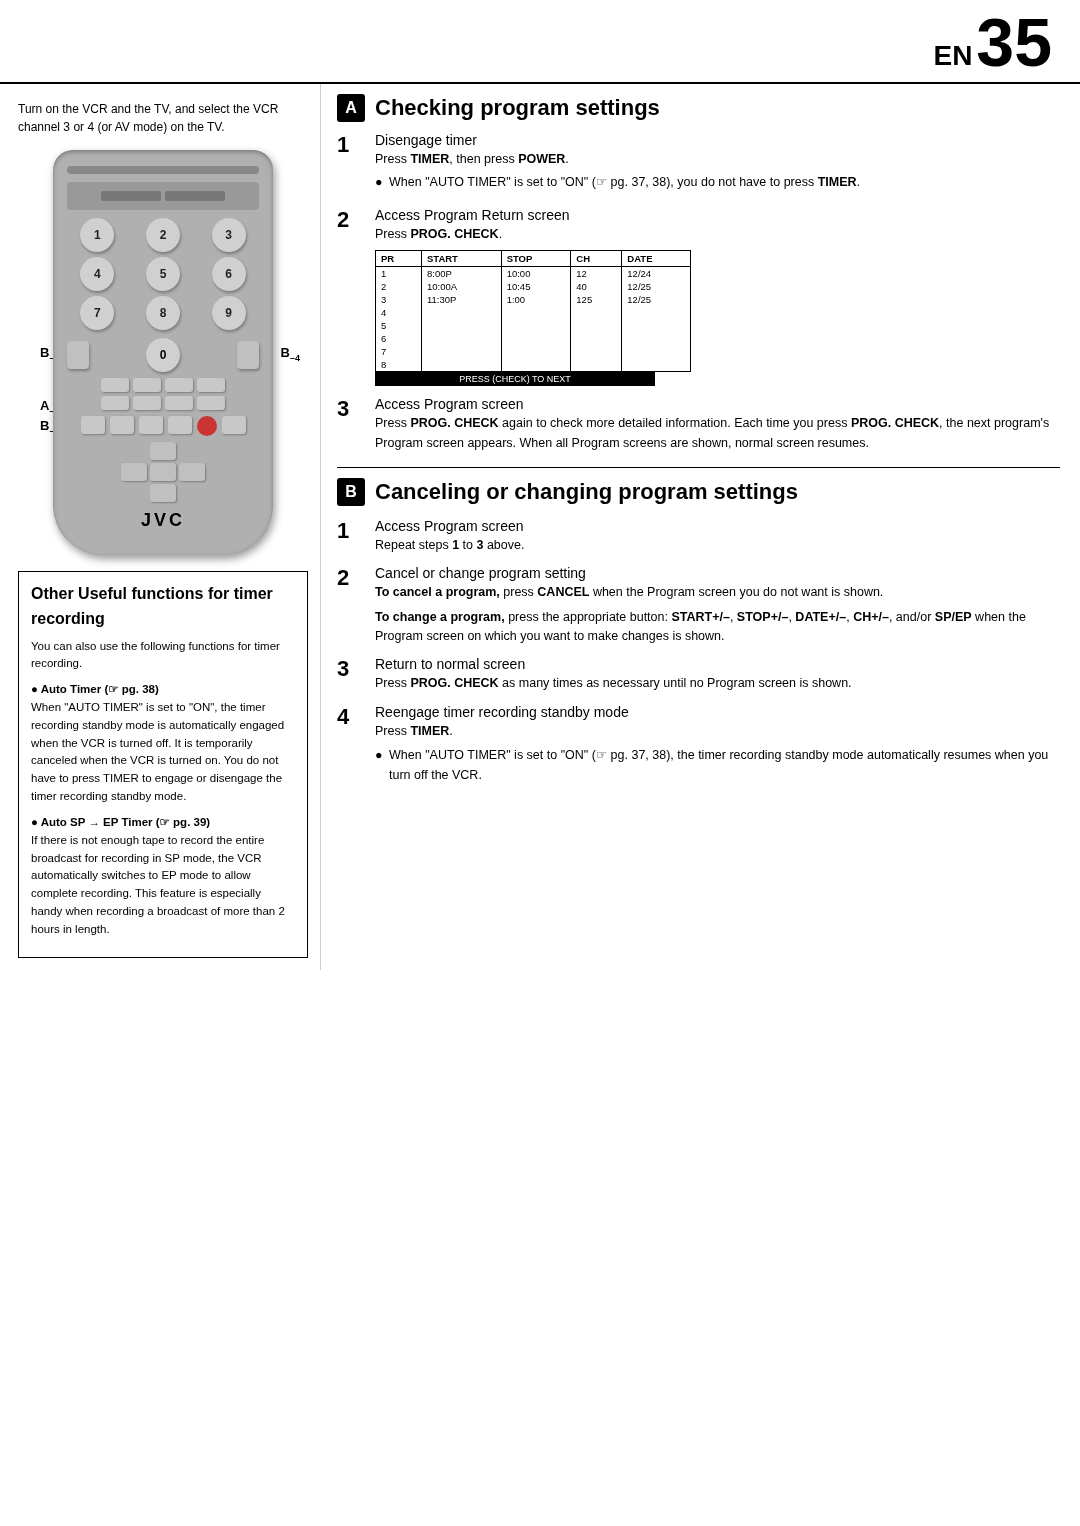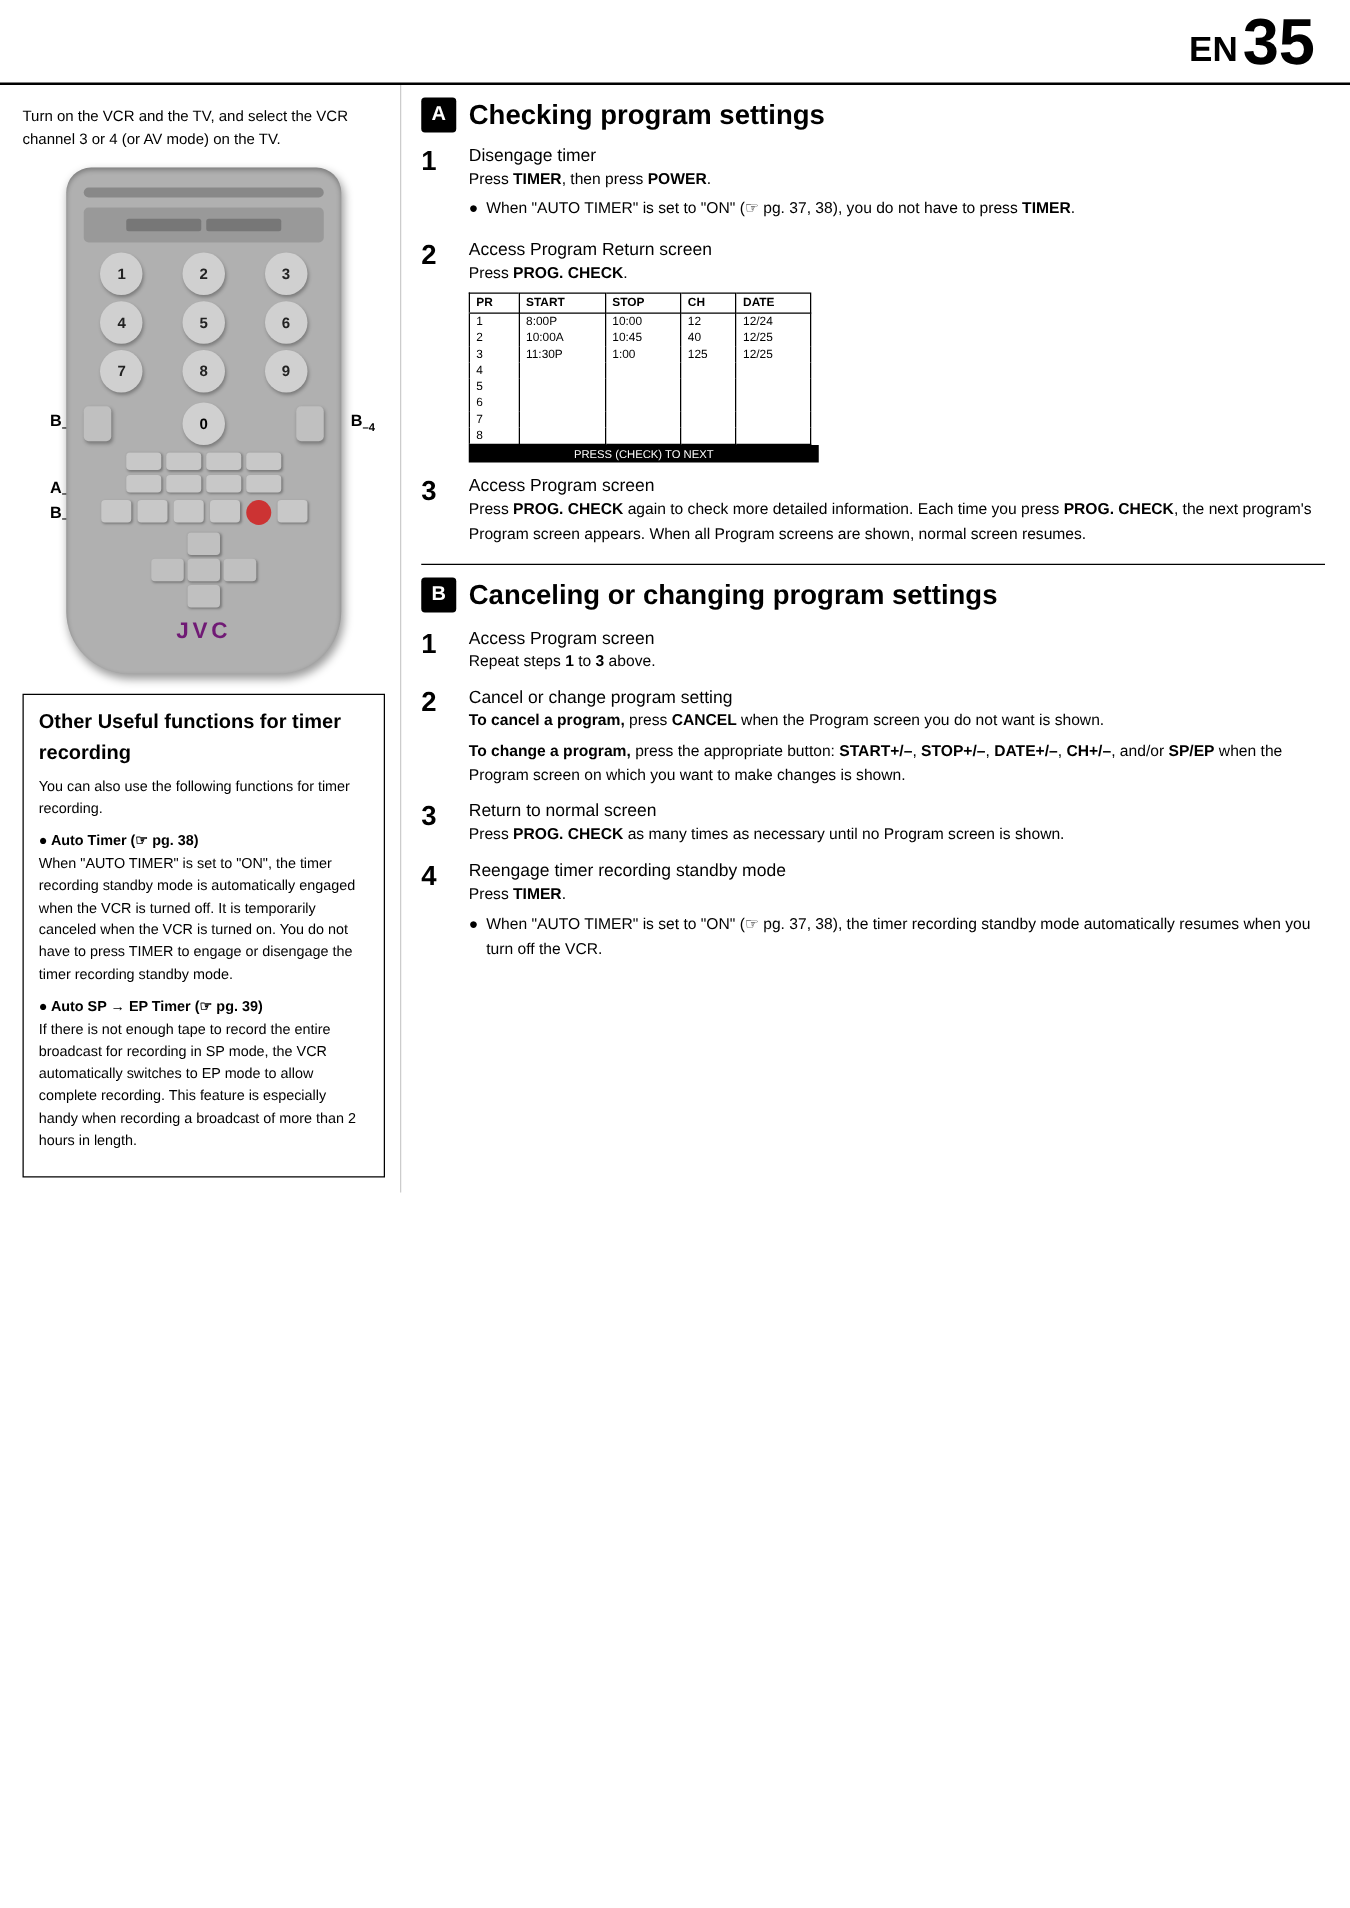--- a/index.html
+++ b/index.html
@@ -14,21 +14,21 @@
 
     
     .page-header {
       border-bottom: 2px solid #000;
       display: flex;
       justify-content: flex-end;
       padding: 8px 28px 6px 24px;
       margin-bottom: 0;
     }
     .page-number {
-      font-size: 52px;
+      font-size: 68px;
       font-weight: bold;
       line-height: 1;
     }
     .page-en {
       font-size: 28px;
       font-weight: bold;
       line-height: 1;
       align-self: flex-end;
       margin-right: 4px;
       padding-bottom: 6px;
@@ -209,21 +209,21 @@
       border-radius: 3px;
       width: 26px;
       height: 18px;
       box-shadow: 1px 1px 2px rgba(0,0,0,0.3);
     }
 
     .jvc-logo {
       text-align: center;
       font-size: 18px;
       font-weight: bold;
-      color: #701a75;
+      color: #000000;
       letter-spacing: 3px;
       margin-top: 8px;
     }
 
     
     .remote-wrapper .label-a {
       position: absolute;
       font-size: 13px;
       font-weight: bold;
       color: #000;
@@ -324,21 +324,21 @@
       line-height: 1.55;
     }
     .step-body b { font-weight: bold; }
 
     
     .prog-table {
       border: 1px solid #000;
       font-size: 10px;
       margin-top: 6px;
       border-collapse: collapse;
-      width: 274px;
+      width: 316px;
     }
     .prog-table th {
       border-bottom: 1px solid #000;
       border-right: 1px solid #000;
       padding: 2px 5px;
       text-align: left;
       font-size: 9.5px;
     }
     .prog-table td {
       border-right: 1px solid #000;

